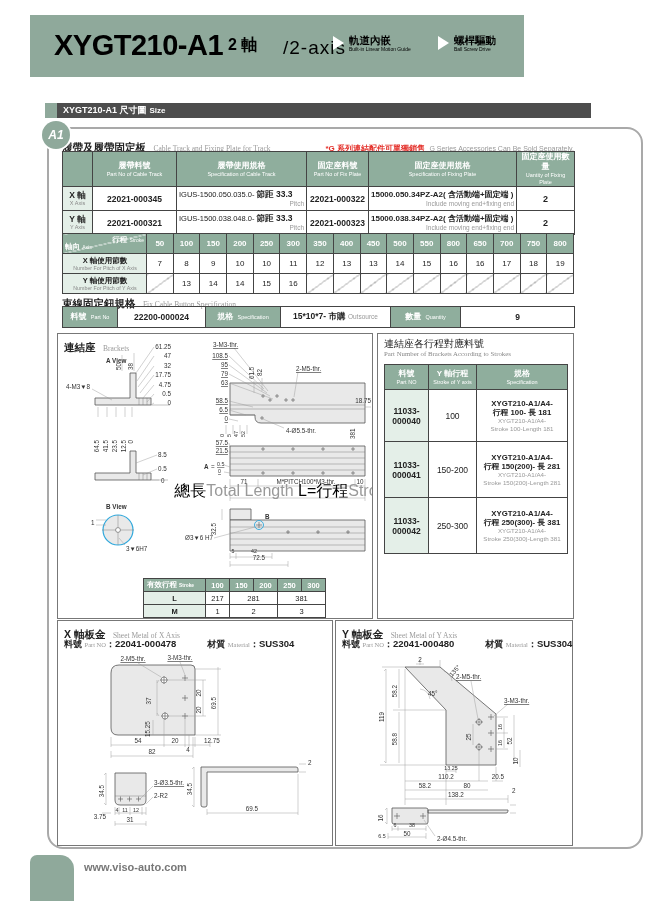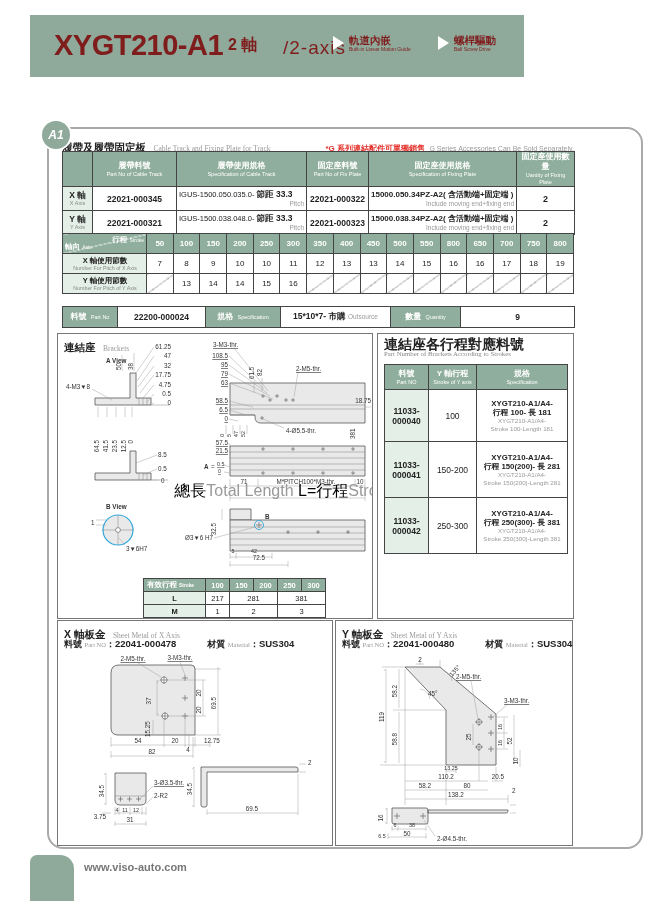--- a/index.html
+++ b/index.html
@@ -1,19 +1,19 @@
 <!DOCTYPE html>
 <html><head>
 <meta charset="utf-8">
 <style>
   html,body{margin:0;padding:0}
   .page{position:relative;width:650px;height:901px;background:#fff;overflow:hidden;
         font-family:"Liberation Sans","DejaVu Sans",sans-serif;color:#222}
   
-  .hdr{position:absolute;left:30px;top:15px;width:494px;height:62px;background:#8FA99B;color:#7f1d1d}
+  .hdr{position:absolute;left:30px;top:15px;width:494px;height:62px;background:#8FA99B;color:#000000}
   .hdr-model{position:absolute;left:24px;top:14px;font-size:29px;font-weight:bold;letter-spacing:-.5px}
   .hdr-axzh{position:absolute;left:198px;top:20px;font-size:16px;font-weight:bold}
   .hdr-axen{position:absolute;left:253px;top:22px;font-size:19px;font-weight:normal;letter-spacing:1px}
   .feat{position:absolute;top:19px;display:flex;align-items:center}
   .feat1{left:303px}.feat2{left:408px}
   .tri{width:0;height:0;border-left:11px solid #fff;border-top:7.5px solid transparent;border-bottom:7.5px solid transparent;margin-right:5px}
   .feat-zh{font-size:10.5px;font-weight:bold;line-height:12px}
   .feat-en{font-size:5px;line-height:6px;white-space:nowrap}
   
   .secbar{position:absolute;left:45px;top:103px;width:546px;height:15px;background:#4D4D4D;color:#fff;
@@ -74,21 +74,21 @@
   .bx-parts{left:328px;top:204px;width:197px;height:286px}
   .bx-xsheet{left:8px;top:491px;width:276px;height:226px}
   .bx-ysheet{left:286px;top:491px;width:238px;height:226px}
   .box-title{position:absolute;left:6px;top:3px;white-space:nowrap;background:#fff;z-index:2}
   .meta-line{position:absolute;left:6px;top:17px;white-space:nowrap;font-size:9px;z-index:2}
   .meta-zh{font-weight:bold}
   .meta-en{font-size:6.5px;color:#999;font-family:"Liberation Serif",serif}
   .meta-val{font-weight:bold;font-size:9.5px}
   .meta-gap{display:inline-block;width:26px}
   
-  .pt-title-zh{font-size:14px;font-weight:bold;line-height:12px}
+  .pt-title-zh{font-size:10px;font-weight:normal;line-height:12px}
   .pt-title-en{font-size:6.8px;color:#888;font-family:"Liberation Serif",serif;line-height:8px}
   .t4{left:6px;top:30px;width:183px;font-size:8px}
   .t4 td{text-align:center}
   .t4 .hrow th{height:24px}
   .pcell{background:#E4EFE8;font-weight:bold;font-size:8.5px;line-height:10px}
   .scell{font-size:8.5px}
   .speclines{line-height:9px}
   .spl-zh{font-size:7.8px;font-weight:bold;color:#222}
   .spl-en{font-size:6.2px;color:#999;line-height:7.5px}
   
@@ -133,20 +133,21 @@
     </div>
     <div class="feat feat2">
       <span class="tri"></span>
       <span>
         <div class="feat-zh">螺桿驅動</div>
         <div class="feat-en">Ball Screw Drive</div>
       </span>
     </div>
   </div>
 
+  <div class="secbar"><span class="secbar-sq"></span><span class="secbar-zh">XYGT210-A1 尺寸圖</span><span class="secbar-en">Size</span></div>
 
   <div class="badge">A1</div>
 
   <div class="panel">
 
     <div class="sect" style="left:13px;top:8px;width:512px">
       <span class="st-zh">履帶及履帶固定板</span>
       <span class="st-en">Cable Track and Fixing Plate for Track</span>
       <span style="float:right">
         <span class="note-red">*G 系列連結配件可單獨銷售</span>
@@ -308,20 +309,24 @@
         <td class="slash"></td>
         <td class="slash"></td>
         <td class="slash"></td>
         <td class="slash"></td>
         <td class="slash"></td>
         <td class="slash"></td>
       </tr>
     </tbody>
       </table>
 
+    <div class="sect" style="left:13px;top:164px">
+      <span class="st-zh">束線固定鈕規格</span>
+      <span class="st-en">Fix Cable Button Specification</span>
+    </div>
     <table class="t t3">
       <colgroup>
           <col style="width:55px">
           <col style="width:88px">
           <col style="width:75px">
           <col style="width:110px">
           <col style="width:70px">
           <col style="width:114px">
         </colgroup>
       <tbody>

